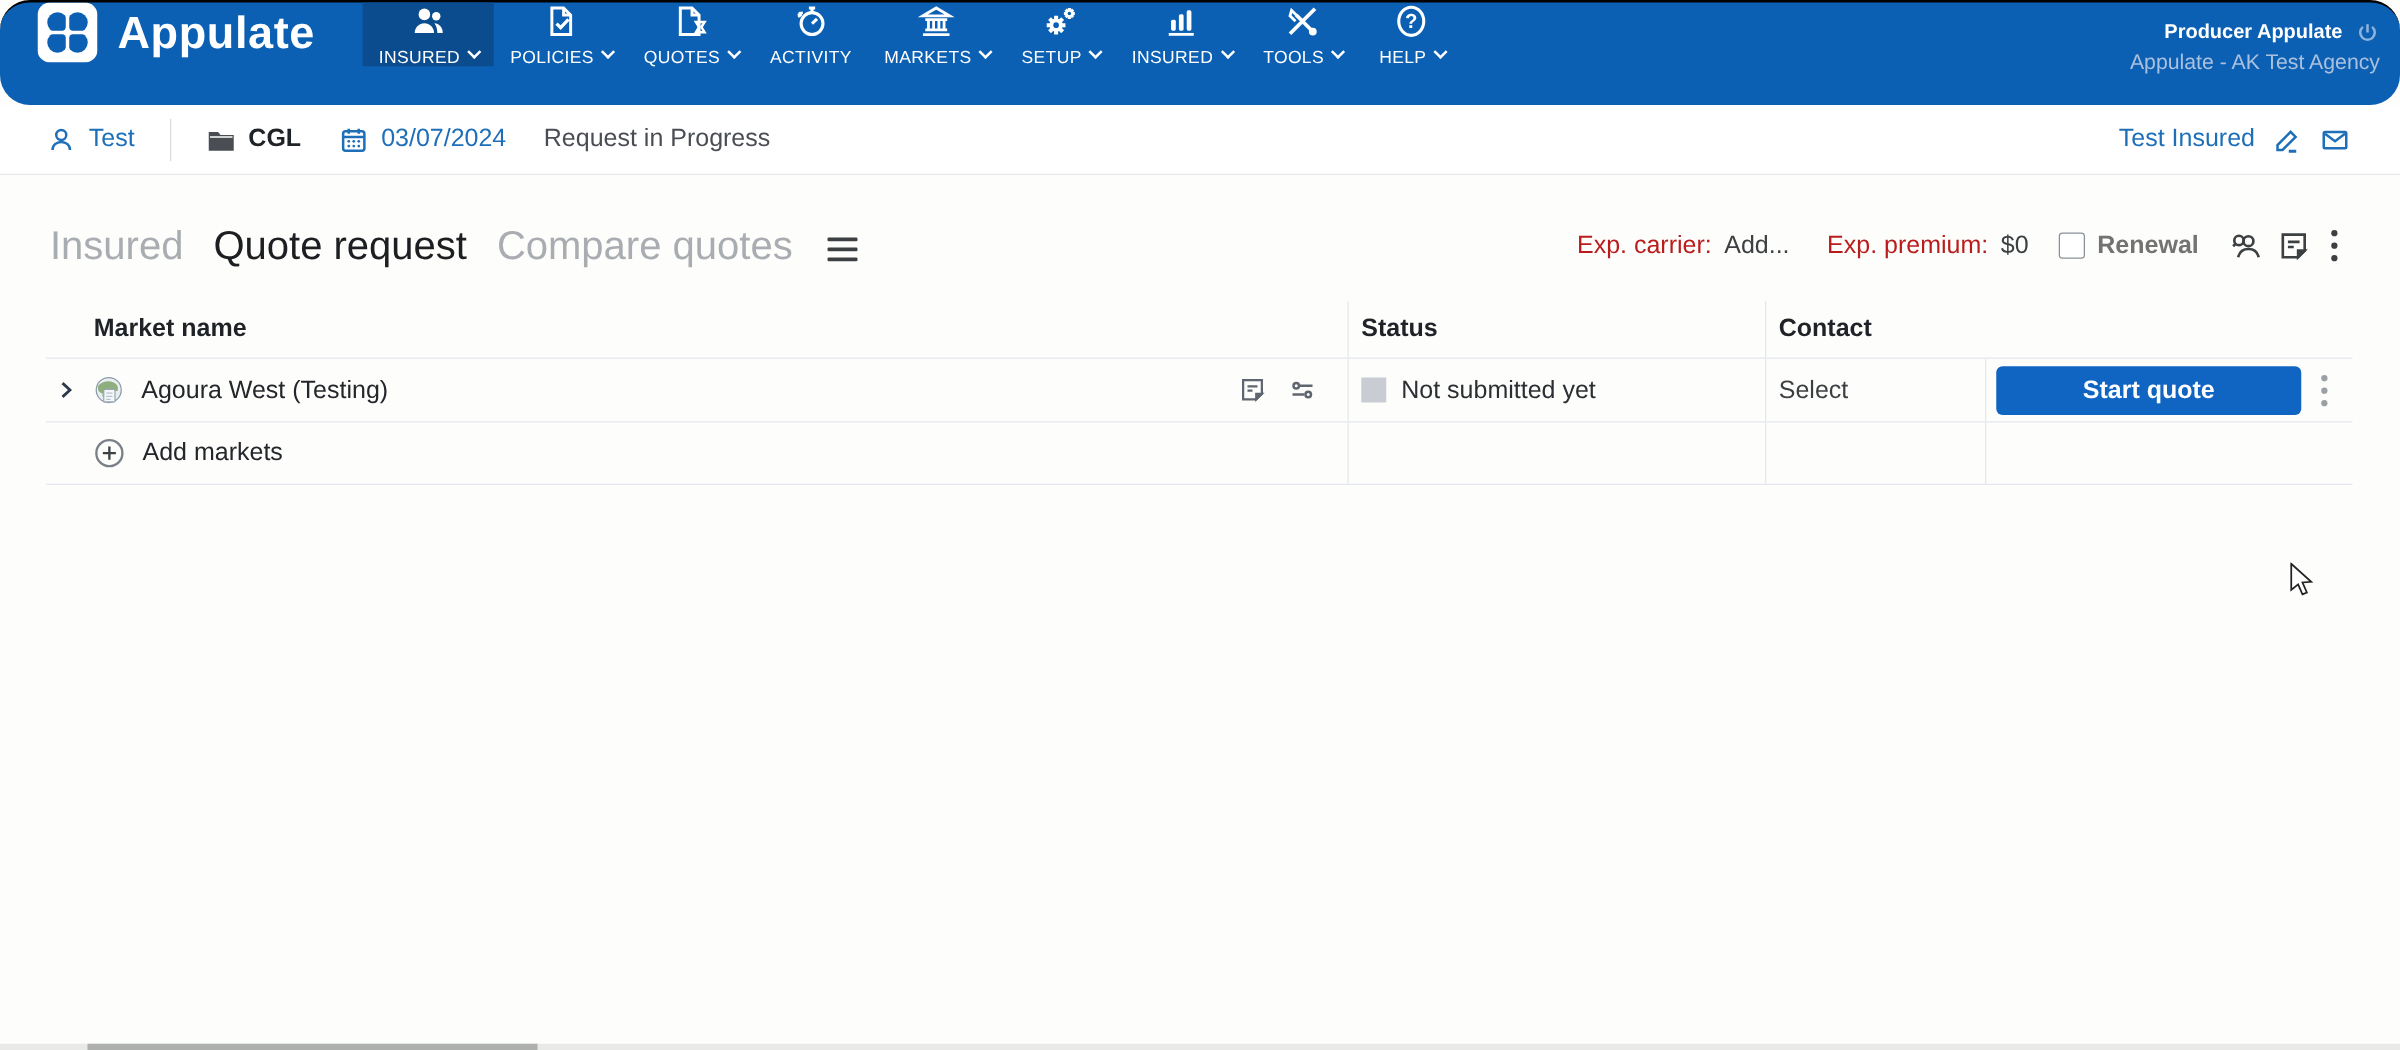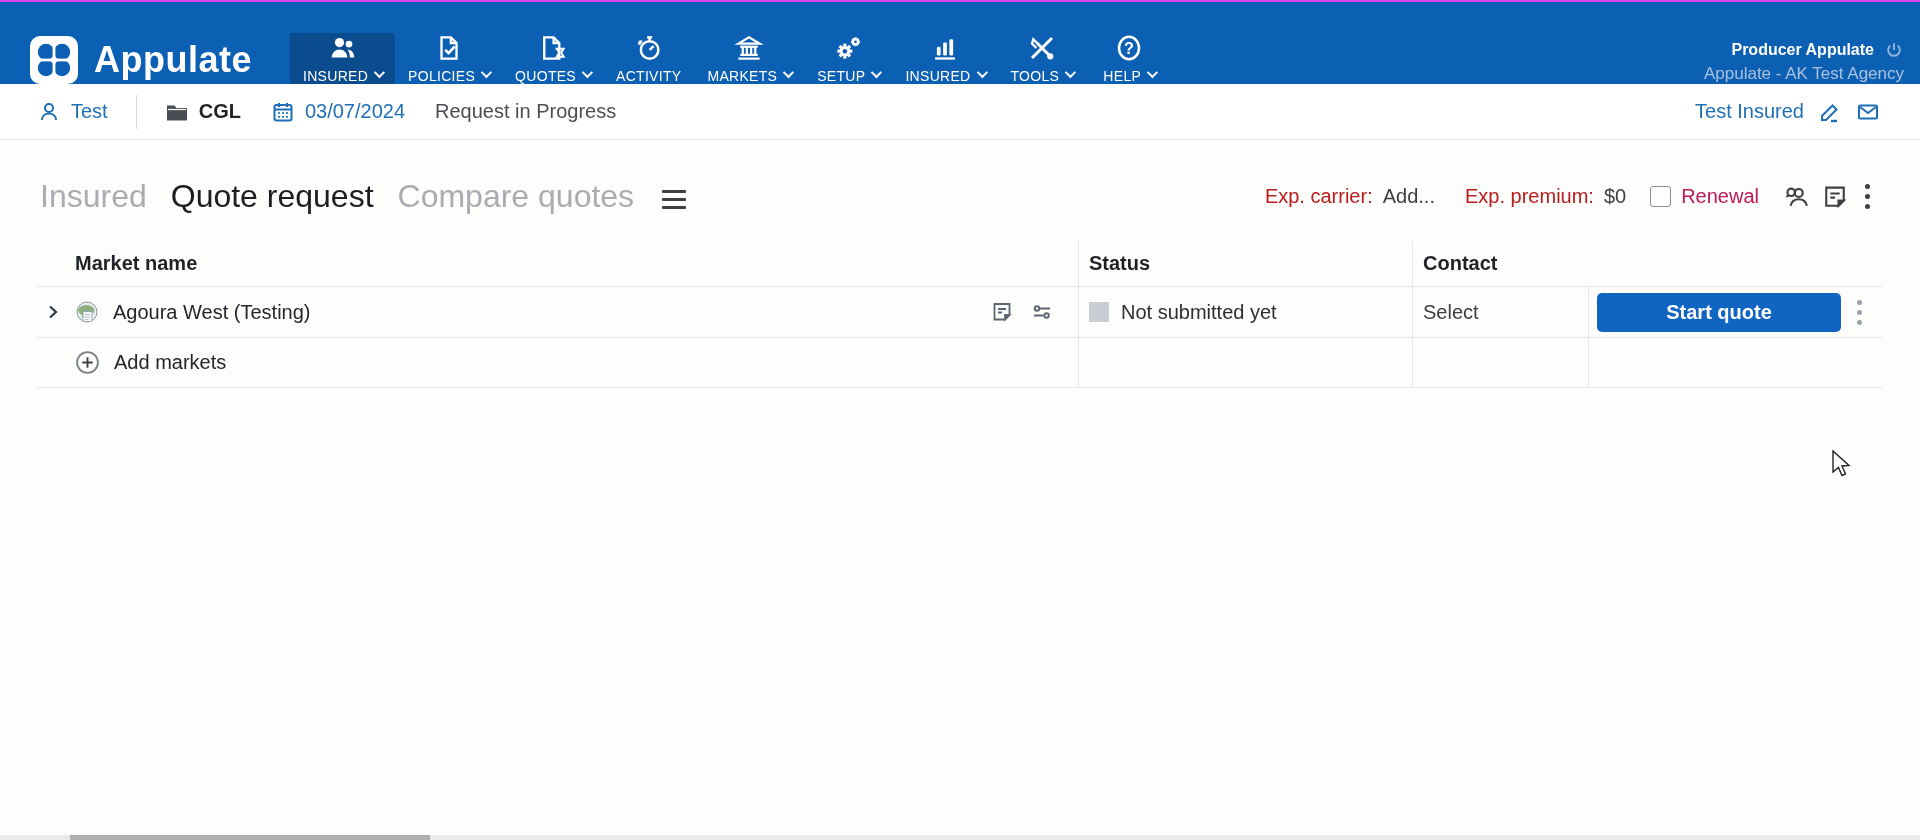--- a/index.html
+++ b/index.html
@@ -17,23 +17,24 @@
     --muted:#9aa0a6;
     --text-dark:#22262a;
     --border:#e4e7eb;
     --icon-gray:#5f6670;
     --btn:#1165c2;
   }
 
   
   .topnav{
     height:84px; background:var(--blue);
-    display:flex; align-items:flex-end;
-    border-top:2px solid #d946ef;
+    display:flex; align-items:flex-start;
+    border-top:2px solid #000000;
     color:#fff;
+    border-radius:24px;
   }
   .brand{ display:flex; align-items:center; gap:16px; padding:0 0 0 30px; width:290px; cursor:pointer; }
   .logo-box{ width:48px; height:48px; display:block; }
   .brand-text{ font-size:36px; font-weight:bold; letter-spacing:.5px; }
   .nav-items{ display:flex; align-items:stretch; }
   .nav-item{
     display:flex; flex-direction:column; align-items:center; justify-content:center;
     gap:5px; padding:0 13px; min-width:86px; cursor:pointer;
   }
   .nav-item.active{ background:var(--blue-active); }
@@ -71,21 +72,21 @@
   .hamburger{ display:flex; flex-direction:column; gap:5px; margin-left:4px; cursor:pointer; padding-top:6px;}
   .hamburger span{ width:24px; height:3px; background:#3c4043; border-radius:1px; }
   .summary{ margin-left:auto; display:flex; align-items:center; gap:10px; font-size:20px; }
   .sum-label{ color:#b91c1c; }
   .sum-value{ color:#3c4043; cursor:pointer; }
   .sum-gap{ width:10px; }
   .checkbox{
     width:21px; height:21px; appearance:none; border:1.5px solid #8a9099; border-radius:3px;
     background:#fff; cursor:pointer; margin-left:14px;
   }
-  .renewal-label{ color:#be185d; cursor:pointer; }
+  .renewal-label{ color:#737373; cursor:pointer;font-weight:bold; }
   .tool-icon{ width:28px; height:28px; display:block; cursor:pointer; }
   .kebab{ display:flex; flex-direction:column; gap:5px; padding:4px 6px; cursor:pointer; }
   .kebab span{ width:5px; height:5px; border-radius:50%; background:#3c4043; }
   .kebab.light span{ background:#9aa0a6; }
 
   
   .market-table{ margin:26px 38px 0 37px; }
   .t-row{
     display:grid; grid-template-columns:1041px 334px 176px 294px;
     align-items:center;

